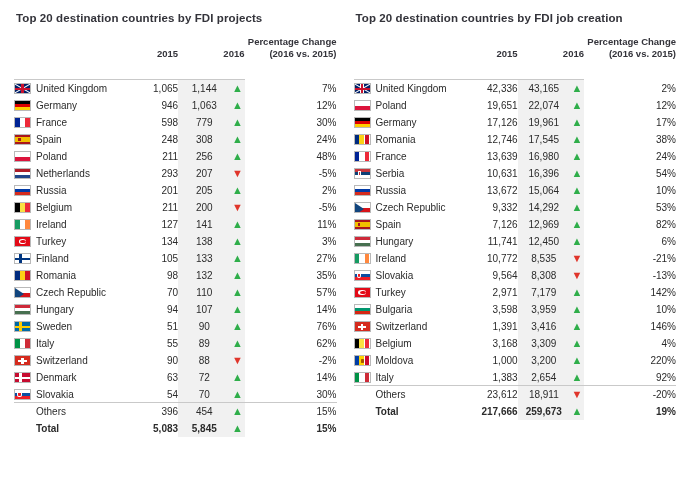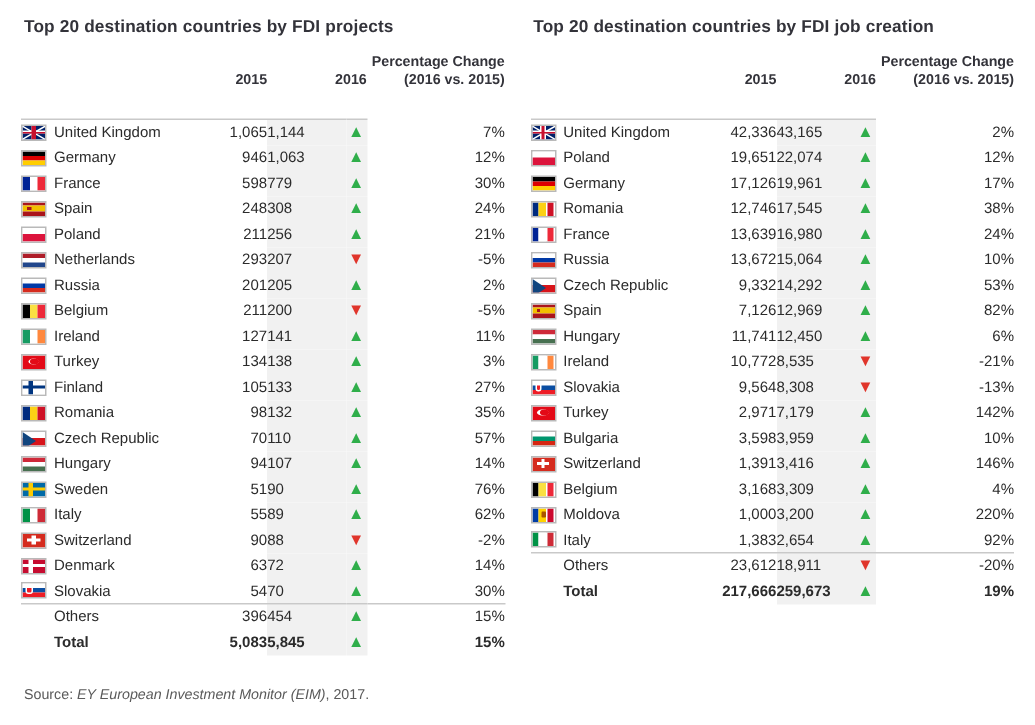--- a/index.html
+++ b/index.html
@@ -51,21 +51,21 @@
     height: 1px; padding: 0;
   }
   table.fdi td {
     padding: 2px 0;
     height: 17px;
     vertical-align: middle;
   }
   td.c-flag { width: 22px; padding-right: 4px; }
   td.c-country { text-align: left; padding-left: 1px; white-space: nowrap; }
   td.c-y1 { text-align: right; padding-right: 2px; }
-  td.c-y2 { text-align: left; padding-right: 3px; background: #f1f1f1; }
+  td.c-y2 { text-align: center; padding-right: 3px; background: #f1f1f1; }
   td.c-arrow { width: 14px; text-align: center; background: #f1f1f1; }
   td.c-pct { text-align: right; padding-right: 30px; }
   .shade td.c-y2, .shade td.c-arrow { background: #f1f1f1; }
   tr.sep td { border-top: 1px solid #c9c9c9; }
   tr.total td { font-weight: bold; }
   .up { color: #2fae4a; font-size: 11px; line-height: 1; }
   .down { color: #e0352b; font-size: 11px; line-height: 1; }
   .flag {
     display: inline-block;
     width: 17px; height: 11px;
@@ -147,21 +147,21 @@
               <td class="c-y2">308</td>
               <td class="c-arrow"><span class="up">▲</span></td>
               <td class="c-pct">24%</td>
             </tr>
             <tr class="shade">
               <td class="c-flag"><span class="flag"><i style="left:0;width:100%;top:0.00%;height:50.00%;background:#ffffff"></i><i style="left:0;width:100%;top:50.00%;height:50.00%;background:#DC143C"></i></span></td>
               <td class="c-country">Poland</td>
               <td class="c-y1">211</td>
               <td class="c-y2">256</td>
               <td class="c-arrow"><span class="up">▲</span></td>
-              <td class="c-pct">21%</td>
+              <td class="c-pct">48%</td>
             </tr>
             <tr class="shade">
               <td class="c-flag"><span class="flag"><i style="left:0;width:100%;top:0.00%;height:33.33%;background:#AE1C28"></i><i style="left:0;width:100%;top:33.33%;height:33.33%;background:#ffffff"></i><i style="left:0;width:100%;top:66.67%;height:33.33%;background:#21468B"></i></span></td>
               <td class="c-country">Netherlands</td>
               <td class="c-y1">293</td>
               <td class="c-y2">207</td>
               <td class="c-arrow"><span class="down">▼</span></td>
               <td class="c-pct">-5%</td>
             </tr>
             <tr class="shade">
@@ -360,20 +360,29 @@
             </tr>
             <tr class="shade">
               <td class="c-flag"><span class="flag"><i style="top:0;height:100%;left:0.00%;width:33.33%;background:#002395"></i><i style="top:0;height:100%;left:33.33%;width:33.33%;background:#ffffff"></i><i style="top:0;height:100%;left:66.67%;width:33.33%;background:#ED2939"></i></span></td>
               <td class="c-country">France</td>
               <td class="c-y1">13,639</td>
               <td class="c-y2">16,980</td>
               <td class="c-arrow"><span class="up">▲</span></td>
               <td class="c-pct">24%</td>
             </tr>
             <tr class="shade">
+              <td class="c-flag"><span class="flag"><i style="left:0;width:100%;top:0.00%;height:33.33%;background:#C6363C"></i><i style="left:0;width:100%;top:33.33%;height:33.33%;background:#0C4076"></i><i style="left:0;width:100%;top:66.67%;height:33.33%;background:#FFFFFF"></i>
+       <i style="left:20%;top:20%;width:22%;height:60%;background:#C6363C;border:0.5px solid #fff"></i></span></td>
+              <td class="c-country">Serbia</td>
+              <td class="c-y1">10,631</td>
+              <td class="c-y2">16,396</td>
+              <td class="c-arrow"><span class="up">▲</span></td>
+              <td class="c-pct">54%</td>
+            </tr>
+            <tr class="shade">
               <td class="c-flag"><span class="flag"><i style="left:0;width:100%;top:0.00%;height:33.33%;background:#ffffff"></i><i style="left:0;width:100%;top:33.33%;height:33.33%;background:#0039A6"></i><i style="left:0;width:100%;top:66.67%;height:33.33%;background:#D52B1E"></i></span></td>
               <td class="c-country">Russia</td>
               <td class="c-y1">13,672</td>
               <td class="c-y2">15,064</td>
               <td class="c-arrow"><span class="up">▲</span></td>
               <td class="c-pct">10%</td>
             </tr>
             <tr class="shade">
               <td class="c-flag"><span class="flag"><i style="left:0;top:0;width:100%;height:50%;background:#fff"></i>
        <i style="left:0;top:50%;width:100%;height:50%;background:#D7141A"></i>
@@ -487,16 +496,13 @@
               <td class="c-y1">217,666</td>
               <td class="c-y2">259,673</td>
               <td class="c-arrow"><span class="up">▲</span></td>
               <td class="c-pct">19%</td>
             </tr>
           </tbody>
       </table>
     </div>
   </div>
 
-  <div class="source">
-    <span>Source: </span><em>EY European Investment Monitor (EIM)</em><span>, 2017.</span>
-  </div>
 </div>
 
 </body></html>

